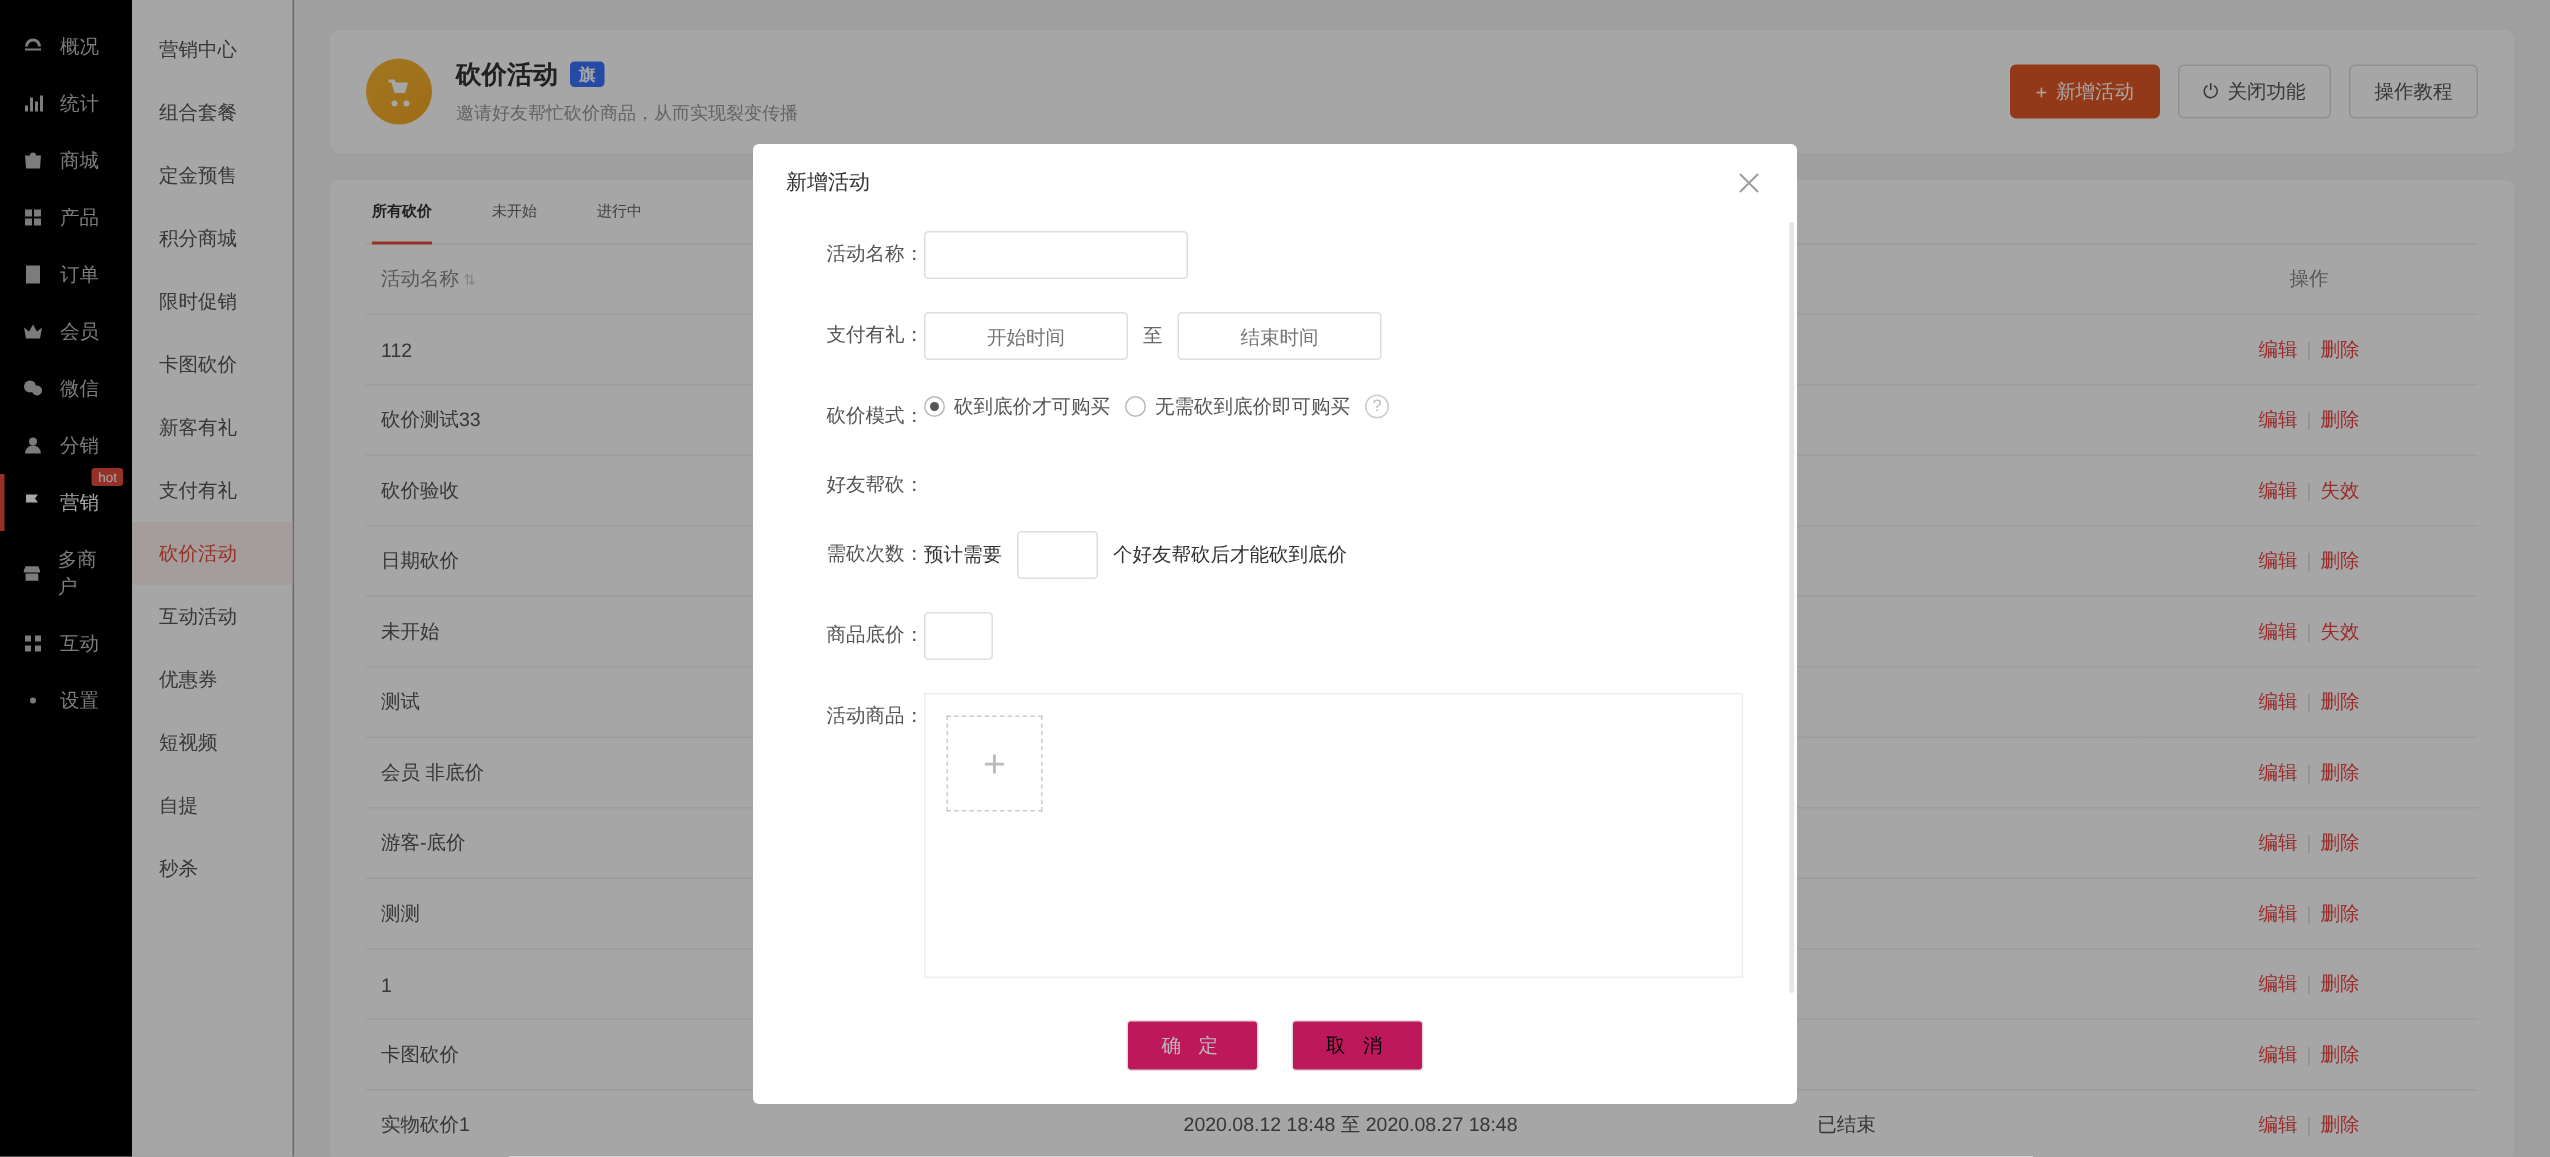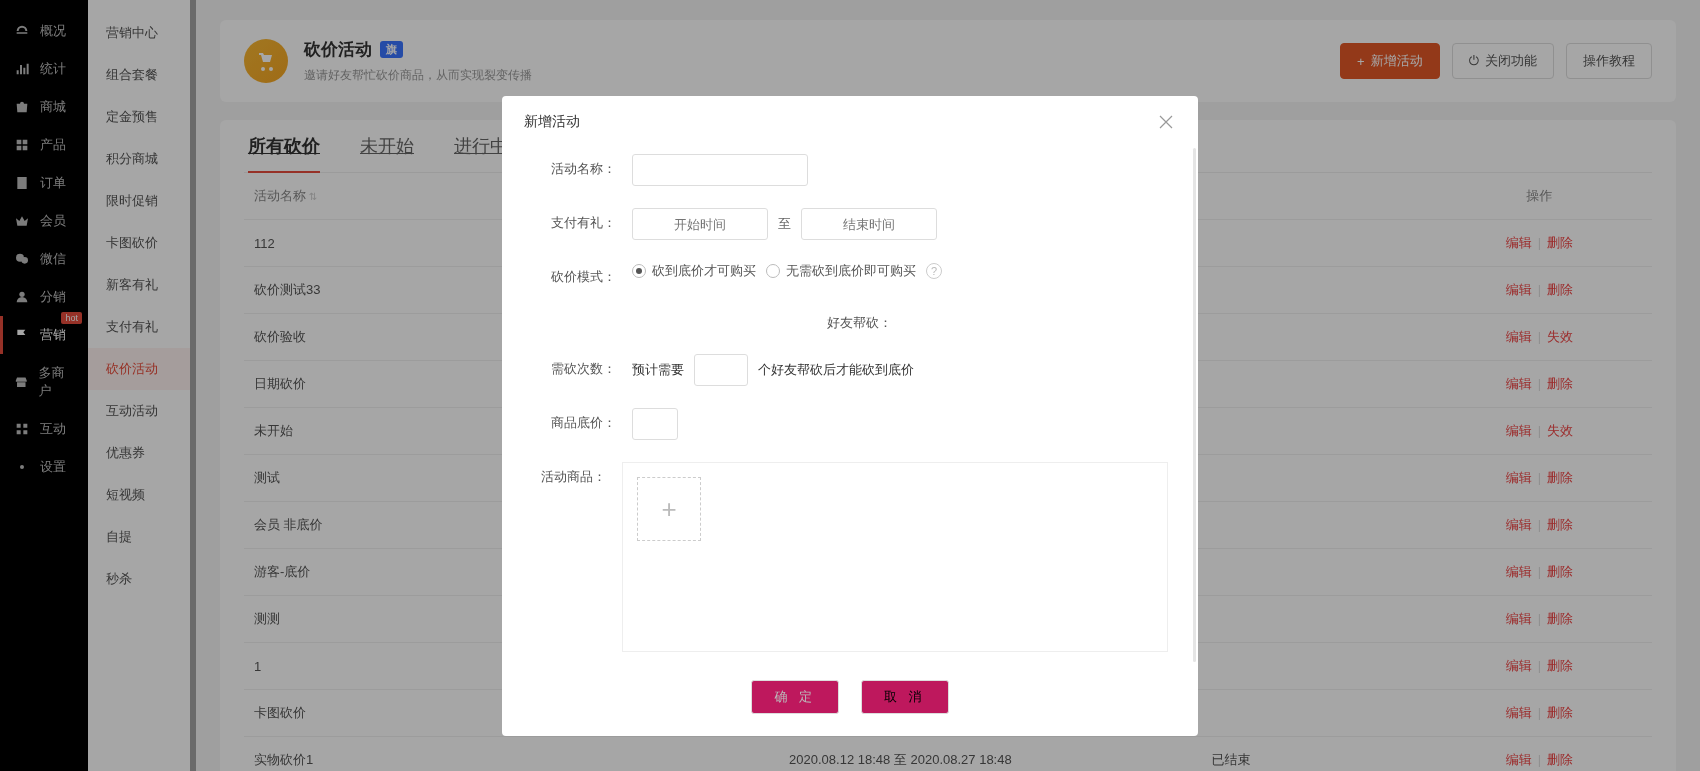--- a/index.html
+++ b/index.html
@@ -8,62 +8,62 @@
 
 
 .nav1 { width: 88px; background: #000000; color: #bfbfbf; display: flex; flex-direction: column; padding-top: 12px; }
 .nav1-item { display: flex; align-items: center; gap: 10px; padding: 10px 14px; font-size: 13px; cursor: pointer; position: relative; }
 .nav1-item.active { background: #000; color: #fff; }
 .nav1-item.active::before { content: ""; position: absolute; left: 0; top: 0; bottom: 0; width: 3px; background: #e74c3c; }
 .nav1-item .icon { width: 16px; height: 16px; display: inline-flex; align-items: center; justify-content: center; fill: currentColor; }
 .hot { position: absolute; top: -4px; right: 6px; background: #e74c3c; color: #fff; font-size: 9px; padding: 0 4px; border-radius: 2px; line-height: 12px; }
 
 
-.nav2 { width: 108px; background: #fff; border-right: 6px solid #a3a3a3; padding-top: 12px; }
+.nav2 { width: 108px; background: #fff; border-right: 1px solid #a3a3a3; padding-top: 12px; }
 .nav2-item { padding: 12px 18px; font-size: 13px; color: #555; cursor: pointer; }
 .nav2-item.active { color: #e74c3c; background: #fdf2f0; }
 
 
 .main { flex: 1; padding: 20px 24px; overflow: auto; }
 .card { background: #fff; border-radius: 6px; padding: 18px 24px; margin-bottom: 18px; }
 .hero { display: flex; align-items: center; gap: 16px; justify-content: space-between; }
 .hero-left { display: flex; align-items: center; gap: 16px; }
 .hero-icon { width: 44px; height: 44px; border-radius: 50%; background: linear-gradient(135deg,#f7b733,#f5a623); display: flex; align-items: center; justify-content: center; color: #fff; }
 .hero-title { font-size: 17px; font-weight: 600; display: flex; align-items: center; gap: 8px; }
 .pill { background: #3973ff; color: #fff; font-size: 11px; padding: 1px 6px; border-radius: 3px; }
 .hero-sub { color: #999; font-size: 12px; margin-top: 6px; }
 .hero-actions { display: flex; gap: 12px; }
 .btn { border: 1px solid #ddd; background: #fff; padding: 8px 16px; border-radius: 4px; font-size: 13px; cursor: pointer; display: inline-flex; align-items: center; gap: 6px; }
 .btn-primary { background: #e25827; border-color: #e25827; color: #fff; }
 .btn-plain { color: #555; }
 
 
 .tabs { display: flex; gap: 40px; border-bottom: 1px solid #eee; padding: 0 4px; }
-.tab { padding: 14px 0; font-size: 18px; color: #666; cursor: pointer; position: relative; text-decoration: underline; }
+.tab { padding: 14px 0; font-size: 10px; color: #666; cursor: pointer; position: relative; }
 .tab.active { color: #333; font-weight: 600; }
 .tab.active::after { content: ""; position: absolute; left: 0; right: 0; bottom: -1px; height: 2px; background: #e74c3c; }
 
 
 .tbl { width: 100%; border-collapse: collapse; }
 .tbl th, .tbl td { text-align: left; padding: 14px 10px; border-bottom: 1px solid #f0f0f0; font-size: 13px; color: #555; }
 .tbl th { color: #888; font-weight: 500; }
 .tbl th.sort::after { content: " ⇅"; font-size: 10px; color: #ccc; }
 .row-actions { color: #6a8; }
 .row-actions span { cursor: pointer; color: #ef4444; }
 .row-actions .sep { color: #ddd; margin: 0 6px; }
 
 
 .overlay { position: absolute; inset: 0; background: rgba(0,0,0,.35); display: flex; align-items: flex-start; justify-content: center; padding-top: 96px; }
 .modal { width: 696px; background: #fff; border-radius: 4px; display: flex; flex-direction: column; max-height: 640px; }
 .modal-head { display: flex; justify-content: space-between; align-items: center; padding: 16px 22px; }
 .modal-title { font-size: 14px; }
 .modal-close { width: 20px; height: 20px; cursor: pointer; color: #999; display: flex; align-items: center; justify-content: center; }
 .modal-body { padding: 6px 30px 0; overflow: auto; flex: 1; position: relative; }
 .modal-body::after { content: ""; position: absolute; right: 2px; top: 0; bottom: 0; width: 3px; background: #e5e5e5; border-radius: 2px; }
-.form-row { display: flex; align-items: flex-start; gap: 16px; margin-bottom: 22px; justify-content: center; }
+.form-row { display: flex; align-items: flex-start; gap: 0; margin-bottom: 22px; }
 .form-label { width: 84px; text-align: right; color: #555; font-size: 13px; padding-top: 6px; }
 .form-ctrl { flex: 1; display: flex; align-items: center; gap: 10px; flex-wrap: wrap; }
 .inp { border: 1px solid #ddd; height: 32px; padding: 0 10px; border-radius: 3px; font-size: 13px; }
 .inp.w180 { width: 176px; }
 .inp.w128 { width: 136px; text-align: center; }
 .inp.w60 { width: 54px; }
 .inp.w48 { width: 46px; }
 .sep-txt { color: #666; }
 .radio { display: inline-flex; align-items: center; gap: 6px; font-size: 13px; color: #555; }
 .radio i { width: 14px; height: 14px; border: 1px solid #bbb; border-radius: 50%; display: inline-flex; align-items: center; justify-content: center; }

